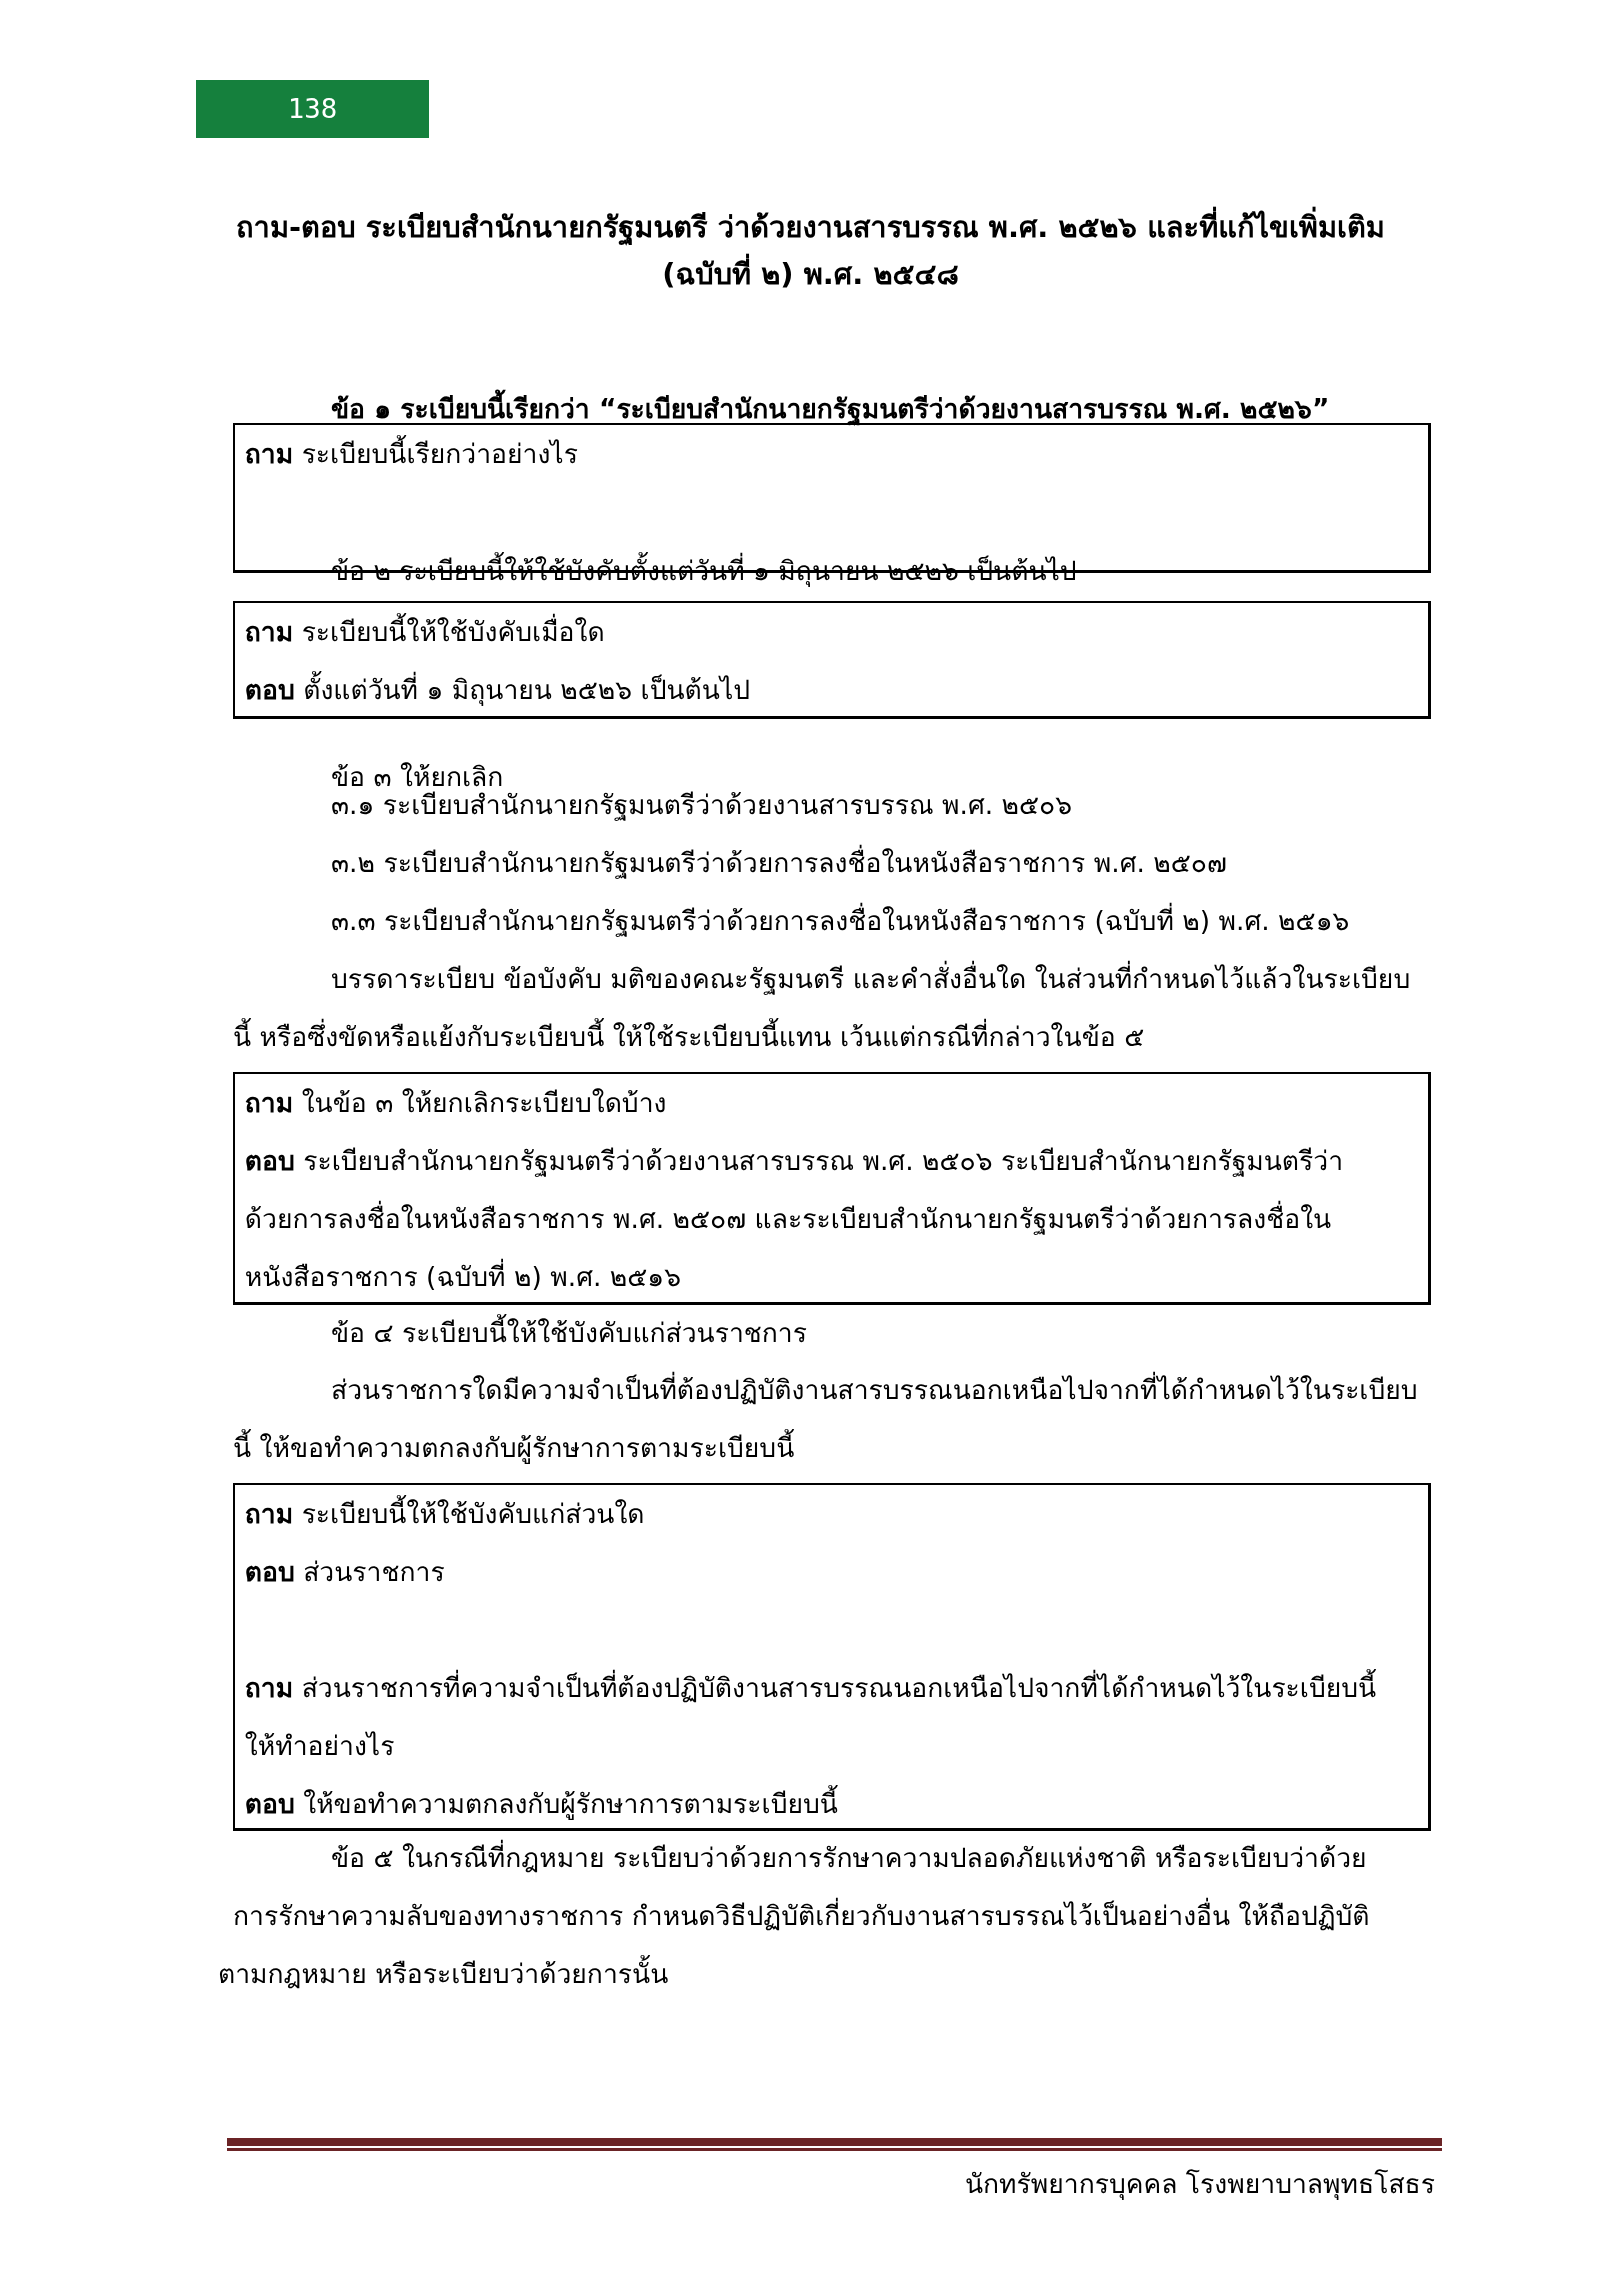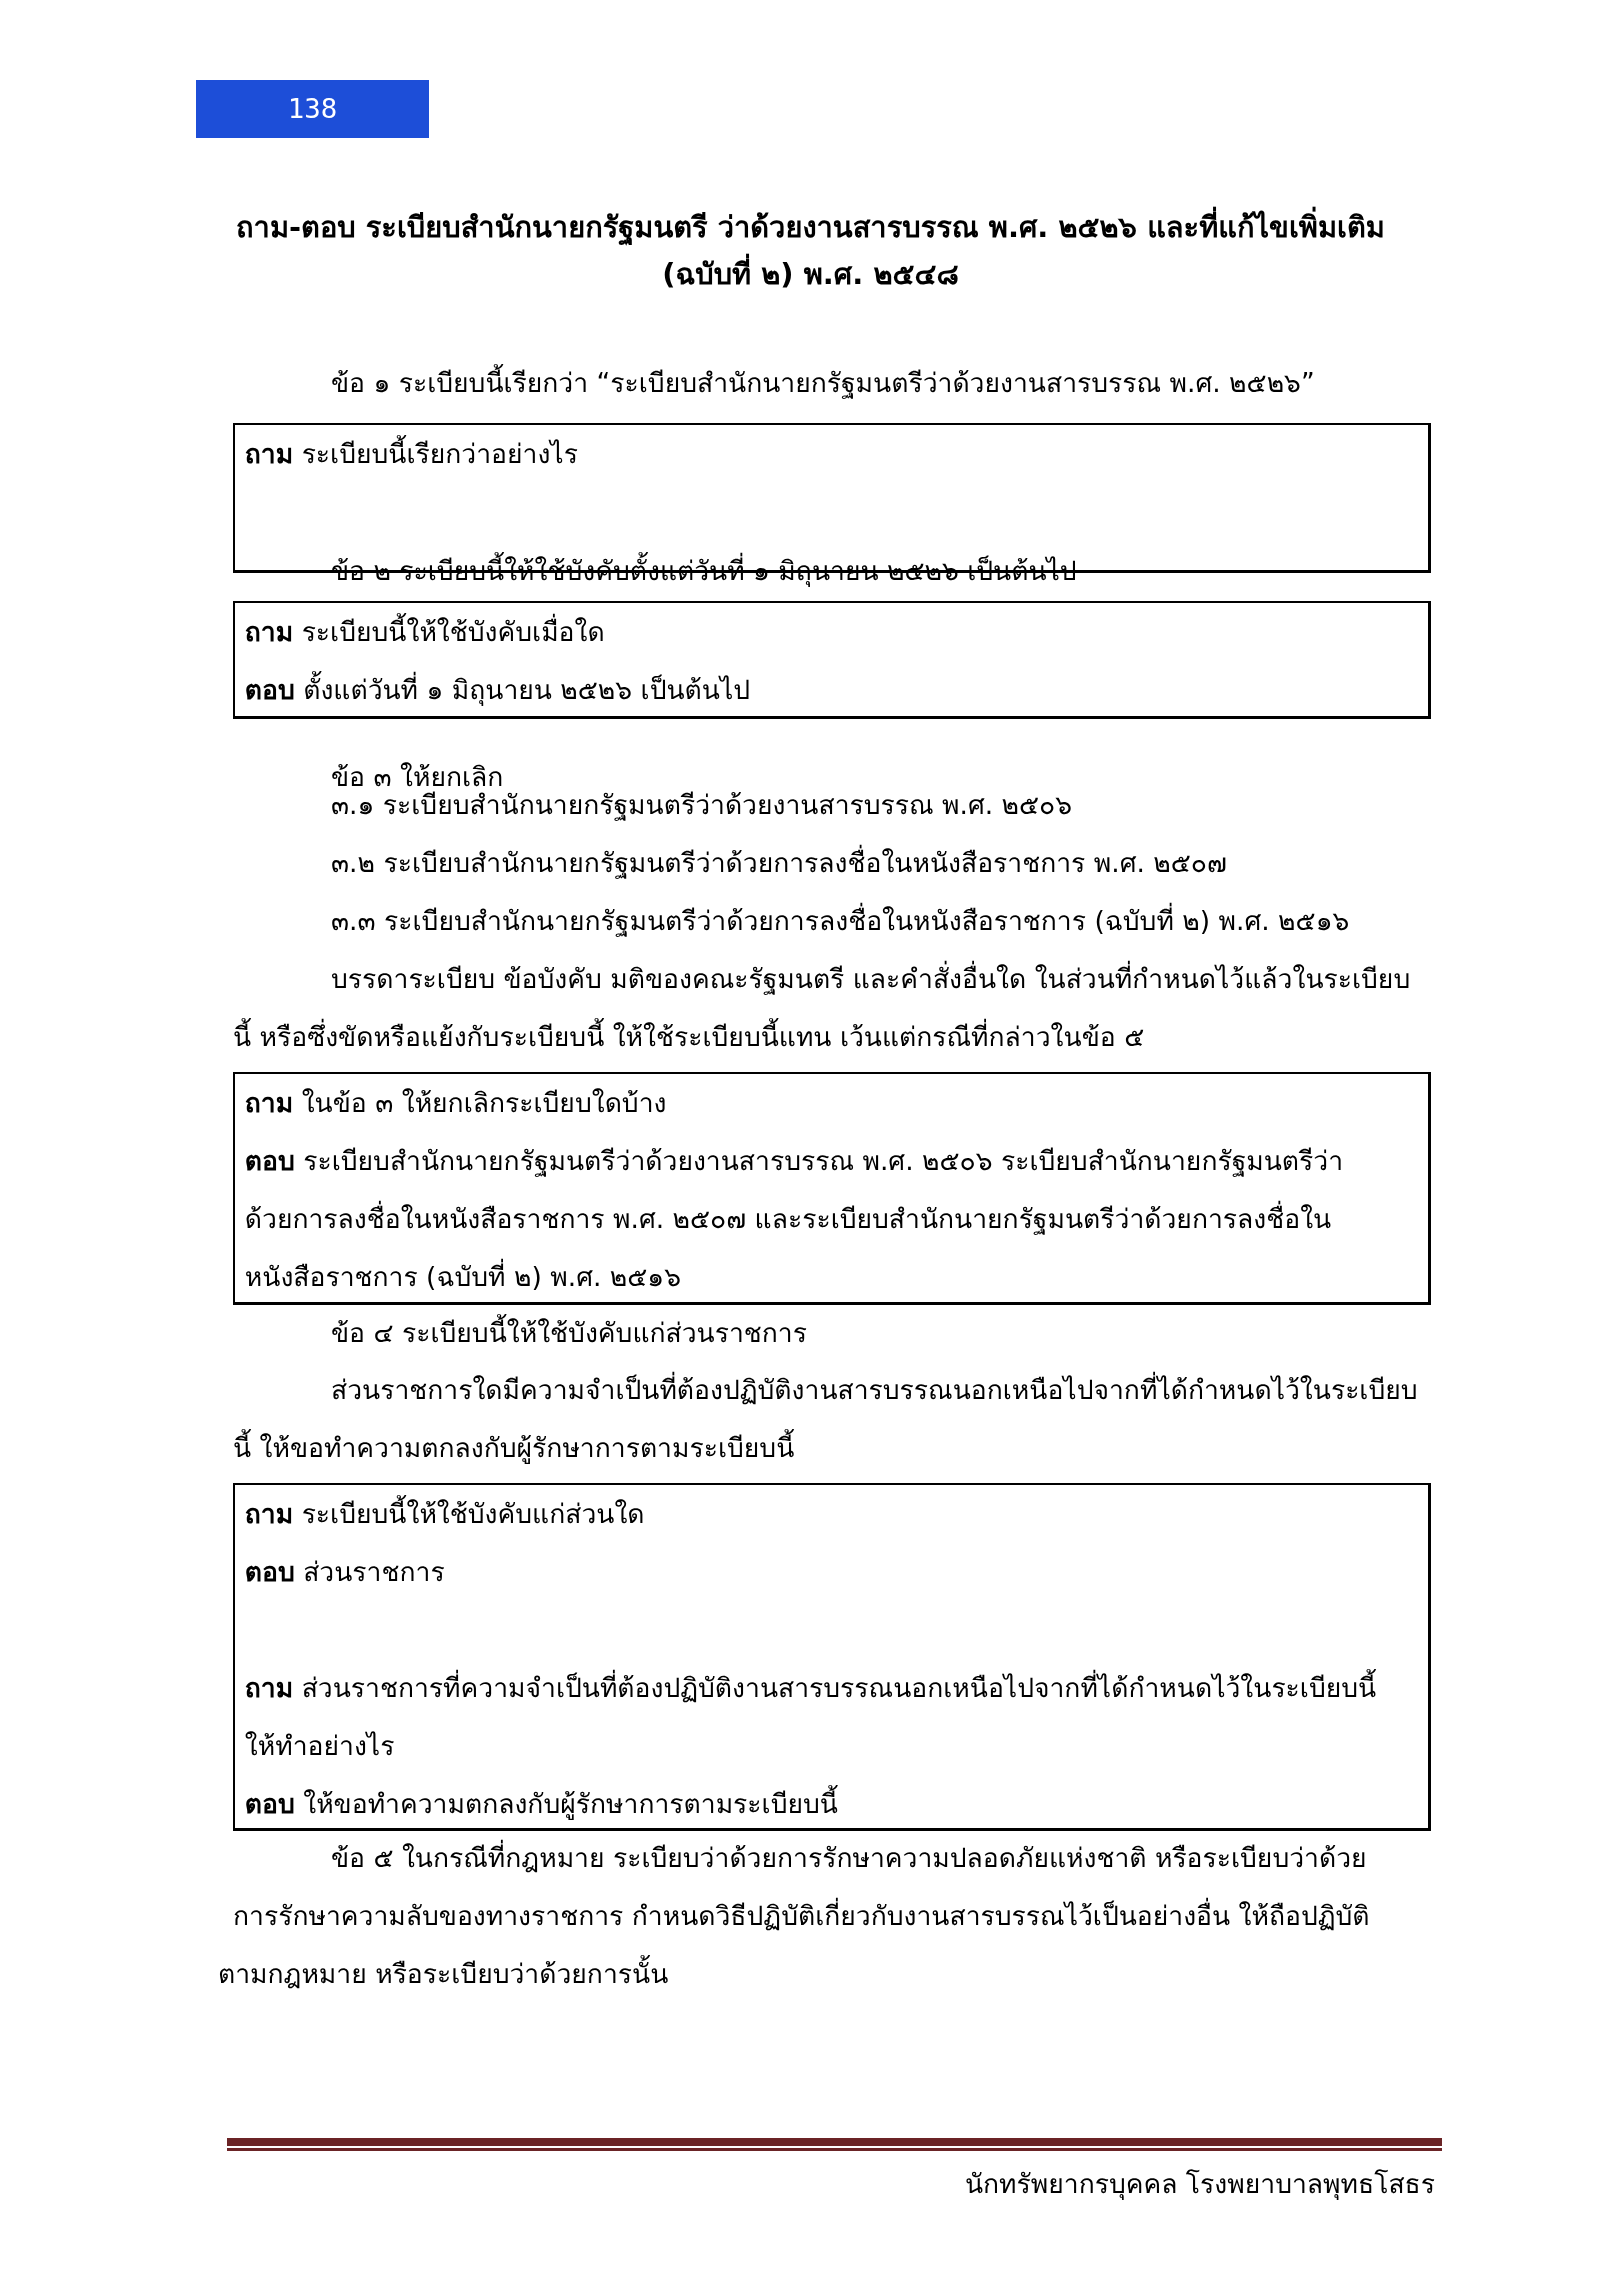--- a/index.html
+++ b/index.html
@@ -3,21 +3,21 @@
   <meta charset="utf-8">
   <style>
     html, body { margin: 0; padding: 0; background: #ffffff; }
     body {
       width: 1621px; height: 2293px; position: relative; overflow: hidden;
       font-family: "DejaVu Sans", "Liberation Sans", sans-serif;
       color: #000;
     }
     .page-number {
       position: absolute; left: 196px; top: 80px; width: 233px; height: 58px;
-      background: #1d4ed8; color: #fff;
+      background: #15803d; color: #fff;
       font-family: "DejaVu Sans Mono", "Liberation Mono", monospace;
       font-size: 27.4px; line-height: 58px; text-align: center;
     }
     .title {
       position: absolute; left: 196px; width: 1229px; text-align: center;
       font-weight: bold; font-size: 29px; line-height: 39px;
     }
     .title.l1 { top: 208px; }
     .title.l2 { top: 255px; }
     .para {
@@ -48,21 +48,21 @@
     }
   </style>
 </head>
 <body>
 
 <div class="page-number">138</div>
 
 <div class="title l1">ถาม-ตอบ ระเบียบสำนักนายกรัฐมนตรี ว่าด้วยงานสารบรรณ พ.ศ. ๒๕๒๖ และที่แก้ไขเพิ่มเติม</div>
 <div class="title l2">(ฉบับที่ ๒) พ.ศ. ๒๕๔๘</div>
 
-<div class="para" style="left:331px; top:354px;">ข้อ ๑ ระเบียบนี้เรียกว่า “ระเบียบสำนักนายกรัฐมนตรีว่าด้วยงานสารบรรณ พ.ศ. ๒๕๒๖”</div>
+<div class="para" style="left:331px; top:380px;font-weight:bold;">ข้อ ๑ ระเบียบนี้เรียกว่า “ระเบียบสำนักนายกรัฐมนตรีว่าด้วยงานสารบรรณ พ.ศ. ๒๕๒๖”</div>
 <div class="qa-box" style="top:423px; height:150px;">
   <div class="qa-line"><span class="lbl">ถาม</span> <span>ระเบียบนี้เรียกว่าอย่างไร</span></div>
 </div>
 
 <div class="para" style="left:331px; top:542px;">ข้อ ๒ ระเบียบนี้ให้ใช้บังคับตั้งแต่วันที่ ๑ มิถุนายน ๒๕๒๖ เป็นต้นไป</div>
 <div class="qa-box" style="top:601px; height:118px;">
   <div class="qa-line"><span class="lbl">ถาม</span> <span>ระเบียบนี้ให้ใช้บังคับเมื่อใด</span></div>
   <div class="qa-line"><span class="lbl">ตอบ</span> <span>ตั้งแต่วันที่ ๑ มิถุนายน ๒๕๒๖ เป็นต้นไป</span></div>
 </div>
 

